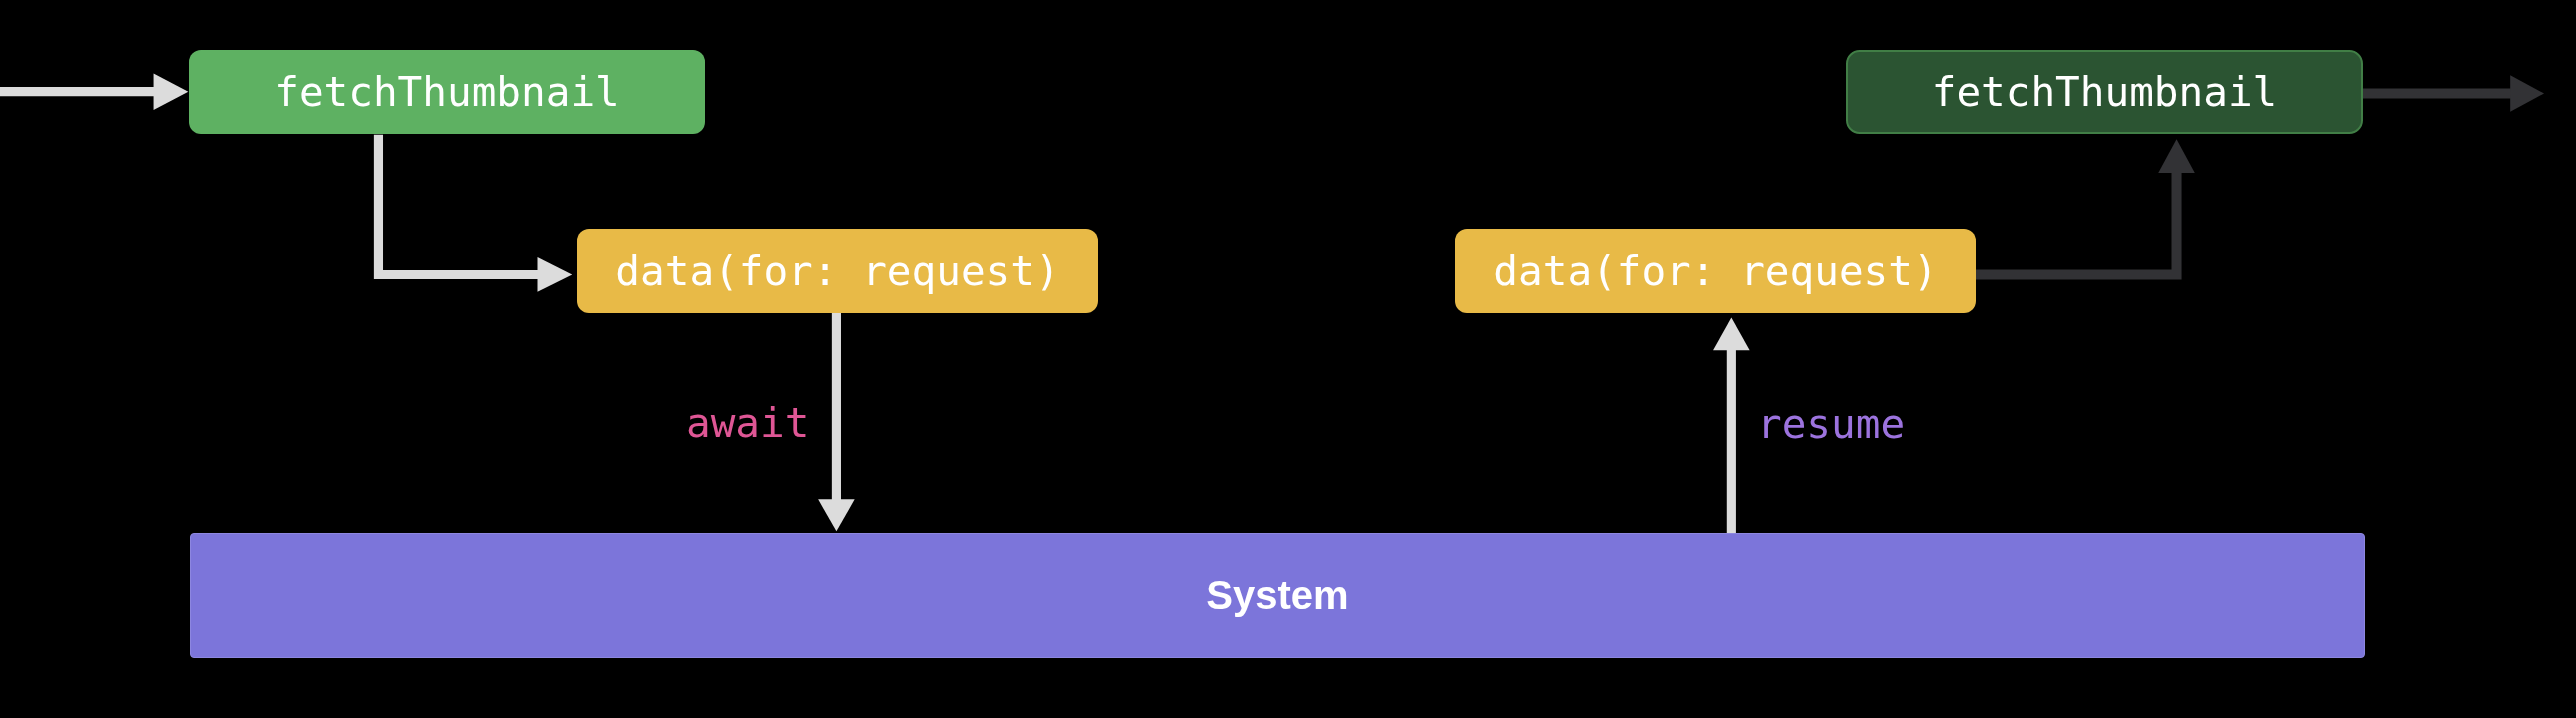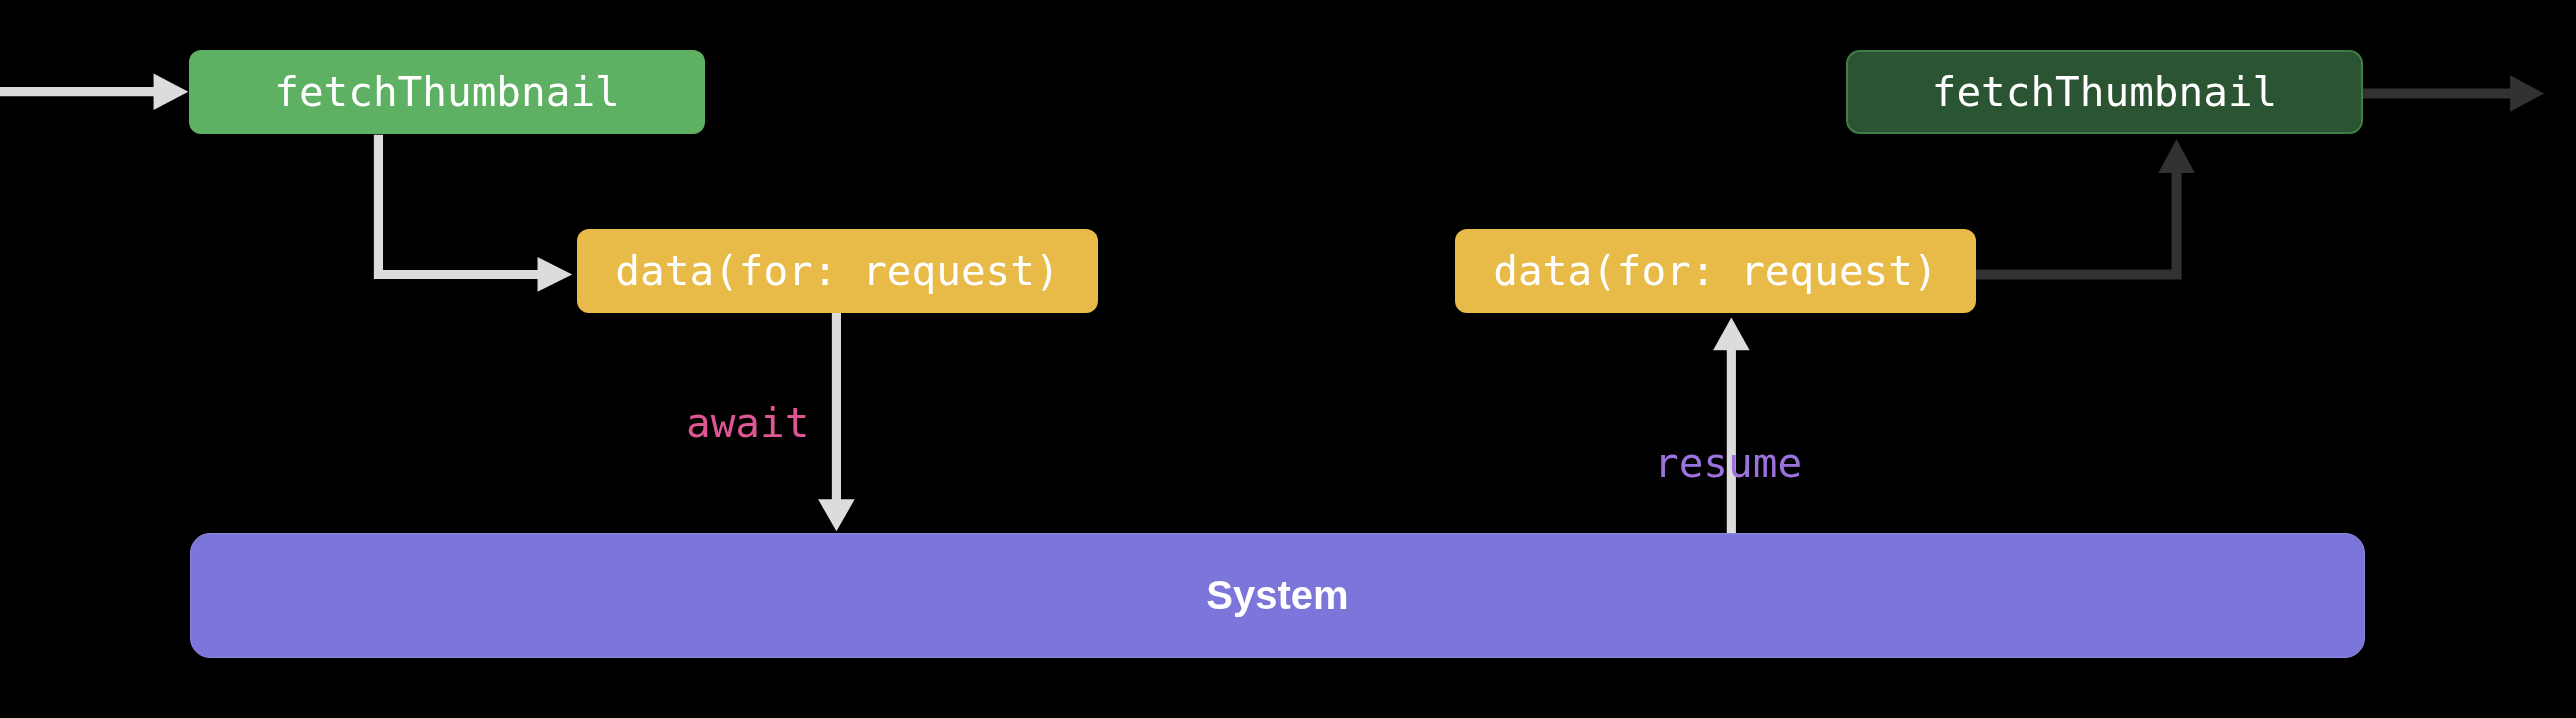--- a/index.html
+++ b/index.html
@@ -81,41 +81,40 @@
     background: var(--dark-green);
     border: 2.7px solid var(--dark-green-border);
     box-sizing: border-box;
     border-radius: 13.7px;
   }
   #system {
     left: 190px; top: 533px; width: 2175px; height: 125px;
     background: var(--purple);
     border: 1.8px solid var(--purple-border);
     box-sizing: border-box;
-    border-radius: 20px;
+    border-radius: 4px;
     font-family: "Liberation Sans", sans-serif;
     font-weight: 700;
     font-size: 40px;
   }
   .keyword {
     position: absolute;
     font-size: 41px;
     line-height: 41px;
     white-space: pre;
   }
   #await-label {
     left: 686px; top: 403px;
     color: var(--await-pink);
     font-weight: 400;
   }
   #resume-label {
-    left: 1654px; top: 404px;
+    left: 1757px; top: 404px;
     color: var(--resume-purple);
     font-weight: 400;
-    margin-top: 39px;
   }
 </style>
 </head>
 <body>
 
 <div class="canvas">
 
   <svg class="arrow-layer" viewBox="0 0 2818 786" xmlns="http://www.w3.org/2000/svg">
     <g class="light">
       <line x1="0" y1="100" x2="170" y2="100"></line>

